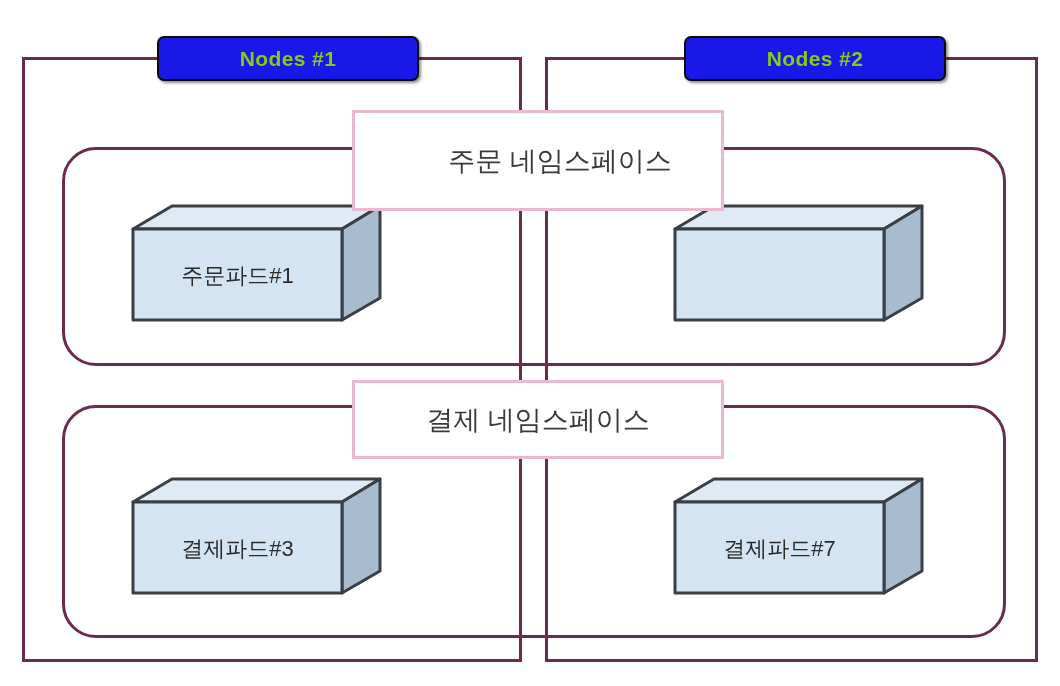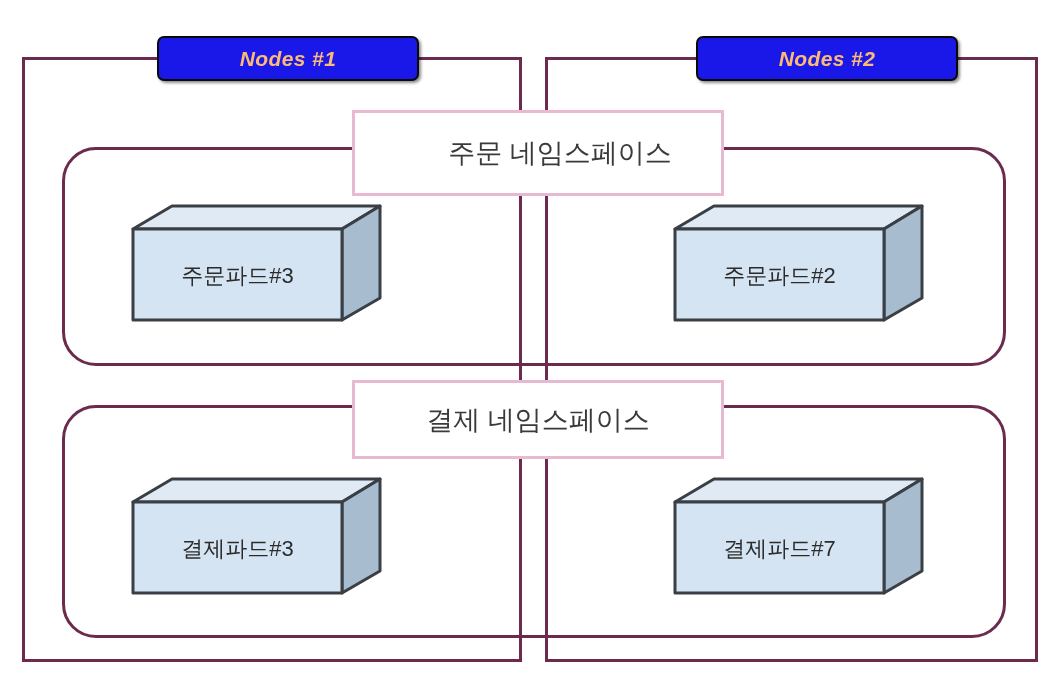--- a/index.html
+++ b/index.html
@@ -27,34 +27,33 @@
   }
   #node-box-1 { left: 22px;  top: 57px; width: 500px; height: 605px; }
   #node-box-2 { left: 545px; top: 57px; width: 493px; height: 605px; }
 
   
   .node-label {
     position: absolute;
     background: #1a18e8;
     border: 2px solid #0a0a0a;
     border-radius: 7px;
-    color: #fdba74;
+    color: #84cc16;
     font-weight: bold;
     font-size: 21px;
     letter-spacing: 0.4px;
     display: flex;
     align-items: center;
     justify-content: center;
     box-shadow: 2px 2px 3px rgba(0,0,0,0.45);
     box-sizing: border-box;
     z-index: 40;
-    font-style: italic;
   }
   #node-label-1 { left: 157px; top: 36px; width: 262px; height: 45px; }
-  #node-label-2 { left: 684px; top: 36px; width: 262px; height: 45px; margin-left: 12px; }
+  #node-label-2 { left: 684px; top: 36px; width: 262px; height: 45px; }
 
   
   .ns-container {
     position: absolute;
     border: 3px solid #6b2a4e;
     border-radius: 34px;
     background: transparent;
     box-sizing: border-box;
   }
   #ns-container-order   { left: 62px; top: 147px; width: 944px; height: 219px; }
@@ -66,21 +65,21 @@
     background: #ffffff;
     border: 3px solid #e8b9d0;
     display: flex;
     align-items: center;
     justify-content: center;
     font-size: 27px;
     color: #3a3a3a;
     box-sizing: border-box;
     z-index: 30;
   }
-  #ns-title-order   { left: 352px; top: 110px; width: 372px; height: 86px; padding-left: 44px; }
+  #ns-title-order   { left: 352px; top: 110px; width: 372px; height: 101px; padding-left: 44px; }
   #ns-title-payment { left: 352px; top: 380px; width: 372px; height: 79px; }
 
   
   .pod {
     position: absolute;
     width: 253px;
     height: 120px;
     z-index: 20;
   }
   .pod svg { display: block; width: 253px; height: 120px; }
@@ -118,30 +117,29 @@
 
   <div class="ns-title" id="ns-title-order">주문 네임스페이스</div>
   <div class="ns-title" id="ns-title-payment">결제 네임스페이스</div>
 
   <div class="pod" id="pod-order-1">
     <svg viewBox="0 0 253 120" xmlns="http://www.w3.org/2000/svg">
       <polygon points="3,26 42,3 250,3 212,26" fill="#dfeaf5" stroke="#3a3f46" stroke-width="3" stroke-linejoin="round"></polygon>
       <polygon points="212,26 250,3 250,95 212,117" fill="#a8bccf" stroke="#3a3f46" stroke-width="3" stroke-linejoin="round"></polygon>
       <rect x="3" y="26" width="209" height="91" fill="#d4e4f2" stroke="#3a3f46" stroke-width="3" stroke-linejoin="round"></rect>
     </svg>
-    <div class="pod-label">주문파드#3</div>
+    <div class="pod-label">주문파드#1</div>
   </div>
 
   <div class="pod" id="pod-order-2">
     <svg viewBox="0 0 253 120" xmlns="http://www.w3.org/2000/svg">
       <polygon points="3,26 42,3 250,3 212,26" fill="#dfeaf5" stroke="#3a3f46" stroke-width="3" stroke-linejoin="round"></polygon>
       <polygon points="212,26 250,3 250,95 212,117" fill="#a8bccf" stroke="#3a3f46" stroke-width="3" stroke-linejoin="round"></polygon>
       <rect x="3" y="26" width="209" height="91" fill="#d4e4f2" stroke="#3a3f46" stroke-width="3" stroke-linejoin="round"></rect>
     </svg>
-    <div class="pod-label">주문파드#2</div>
   </div>
 
   <div class="pod" id="pod-payment-1">
     <svg viewBox="0 0 253 120" xmlns="http://www.w3.org/2000/svg">
       <polygon points="3,26 42,3 250,3 212,26" fill="#dfeaf5" stroke="#3a3f46" stroke-width="3" stroke-linejoin="round"></polygon>
       <polygon points="212,26 250,3 250,95 212,117" fill="#a8bccf" stroke="#3a3f46" stroke-width="3" stroke-linejoin="round"></polygon>
       <rect x="3" y="26" width="209" height="91" fill="#d4e4f2" stroke="#3a3f46" stroke-width="3" stroke-linejoin="round"></rect>
     </svg>
     <div class="pod-label">결제파드#3</div>
   </div>

